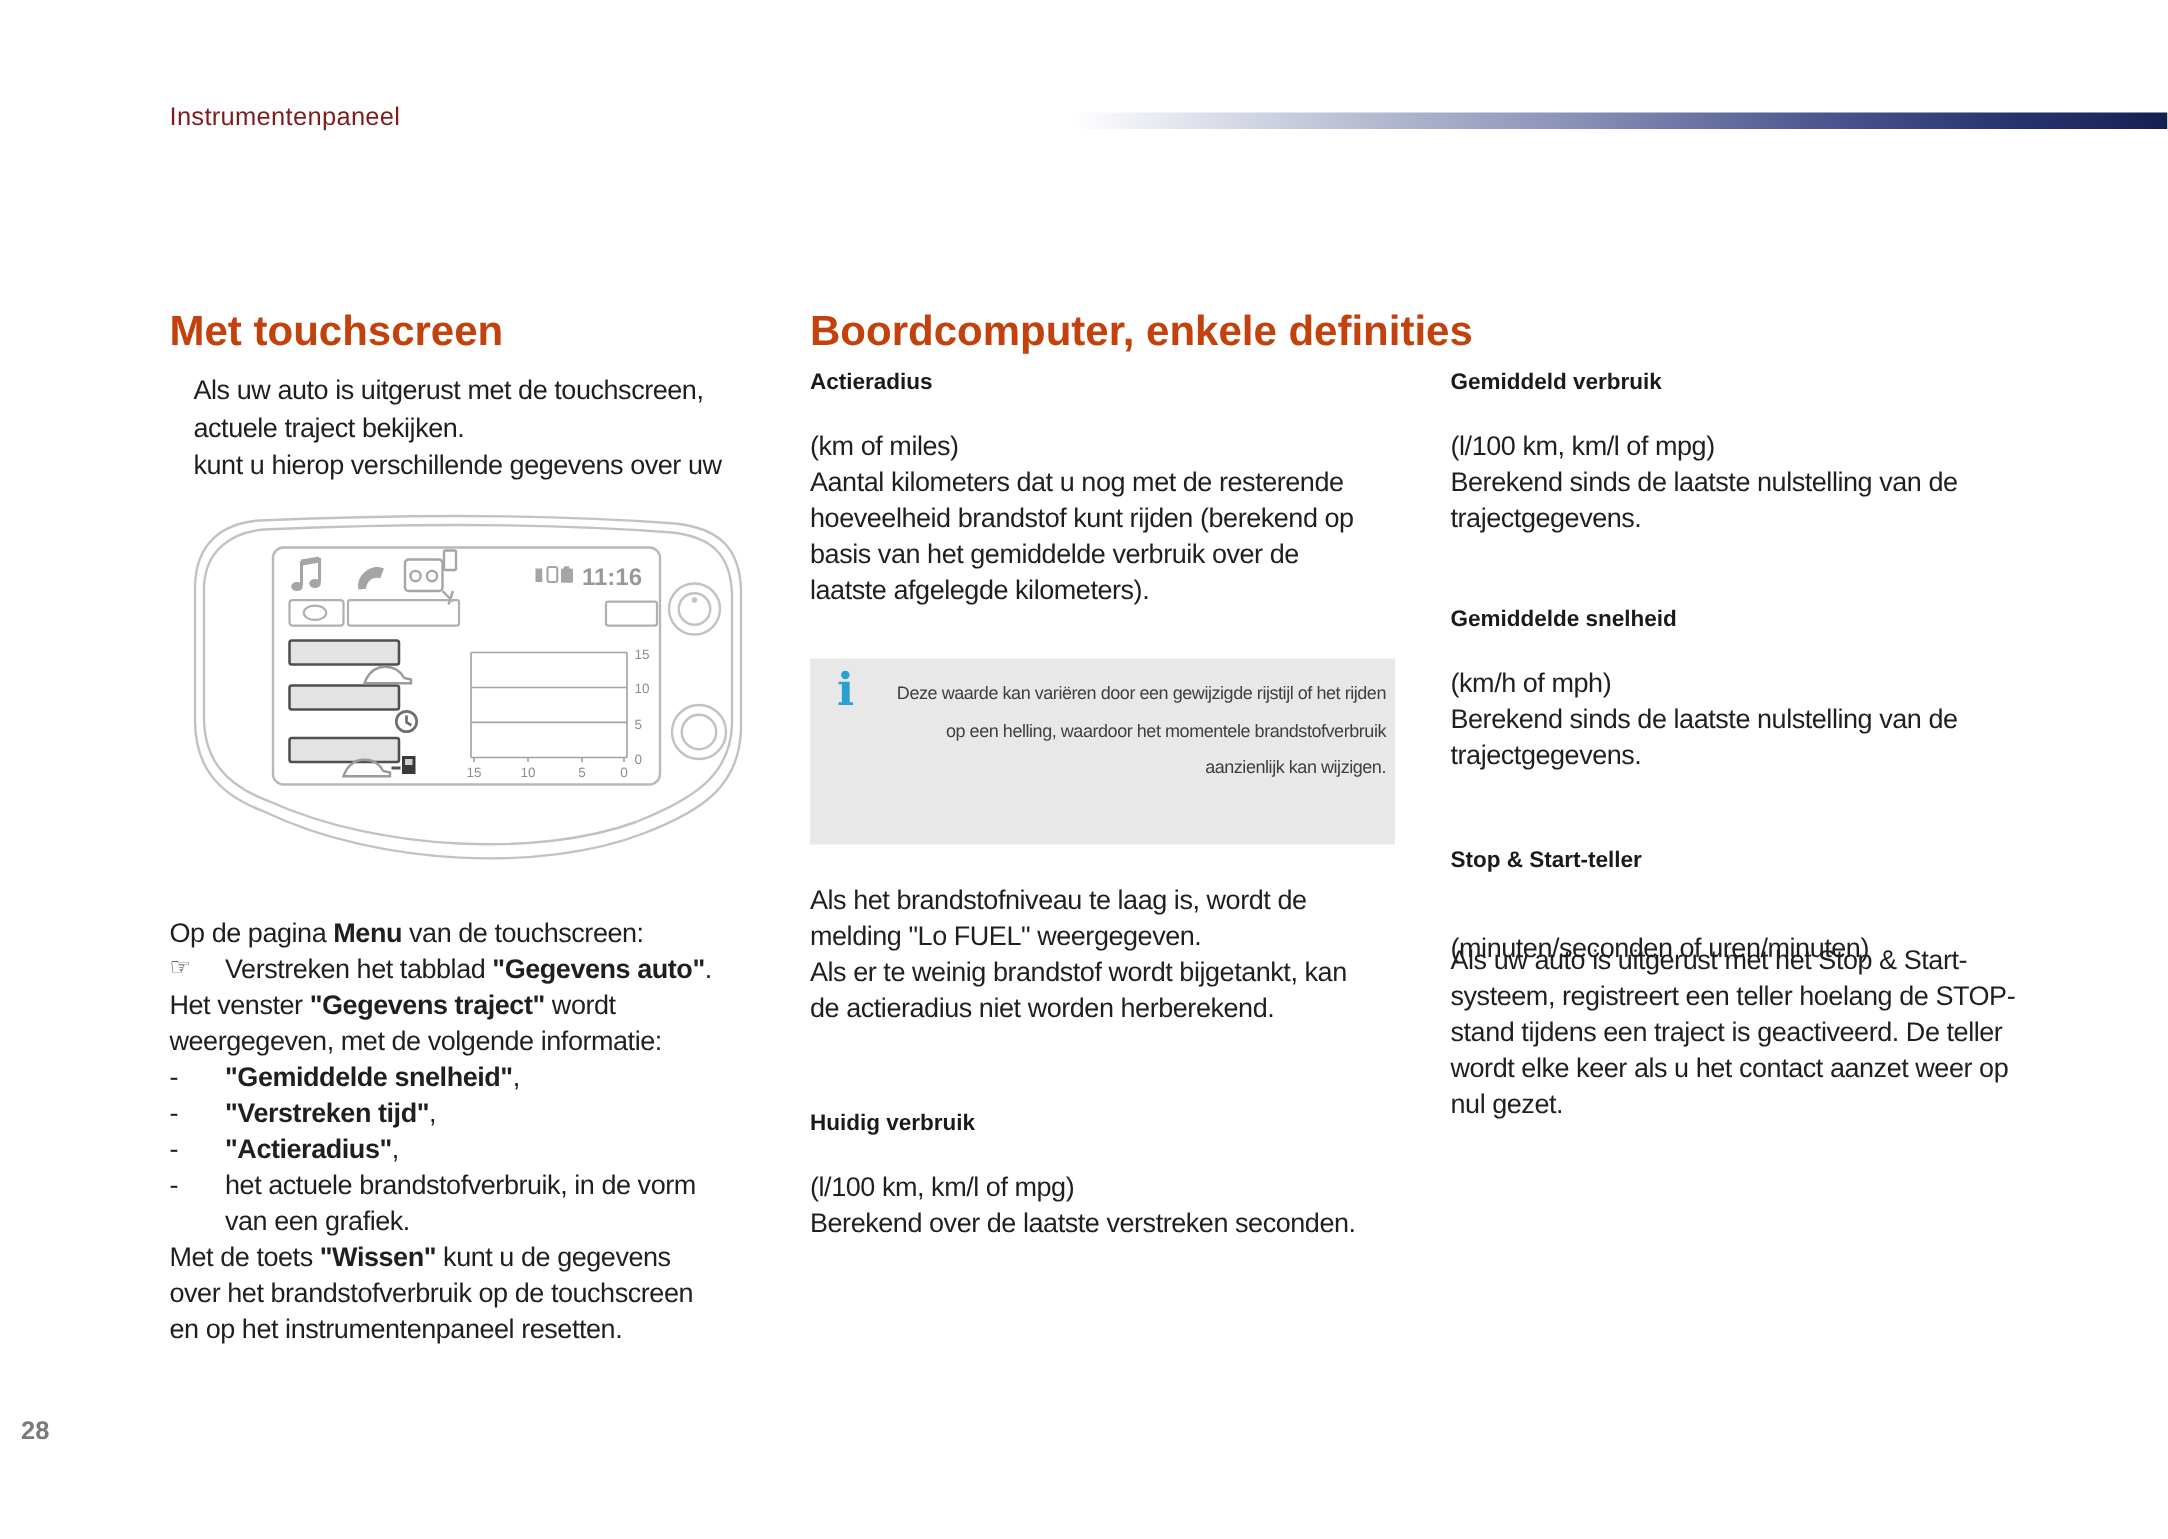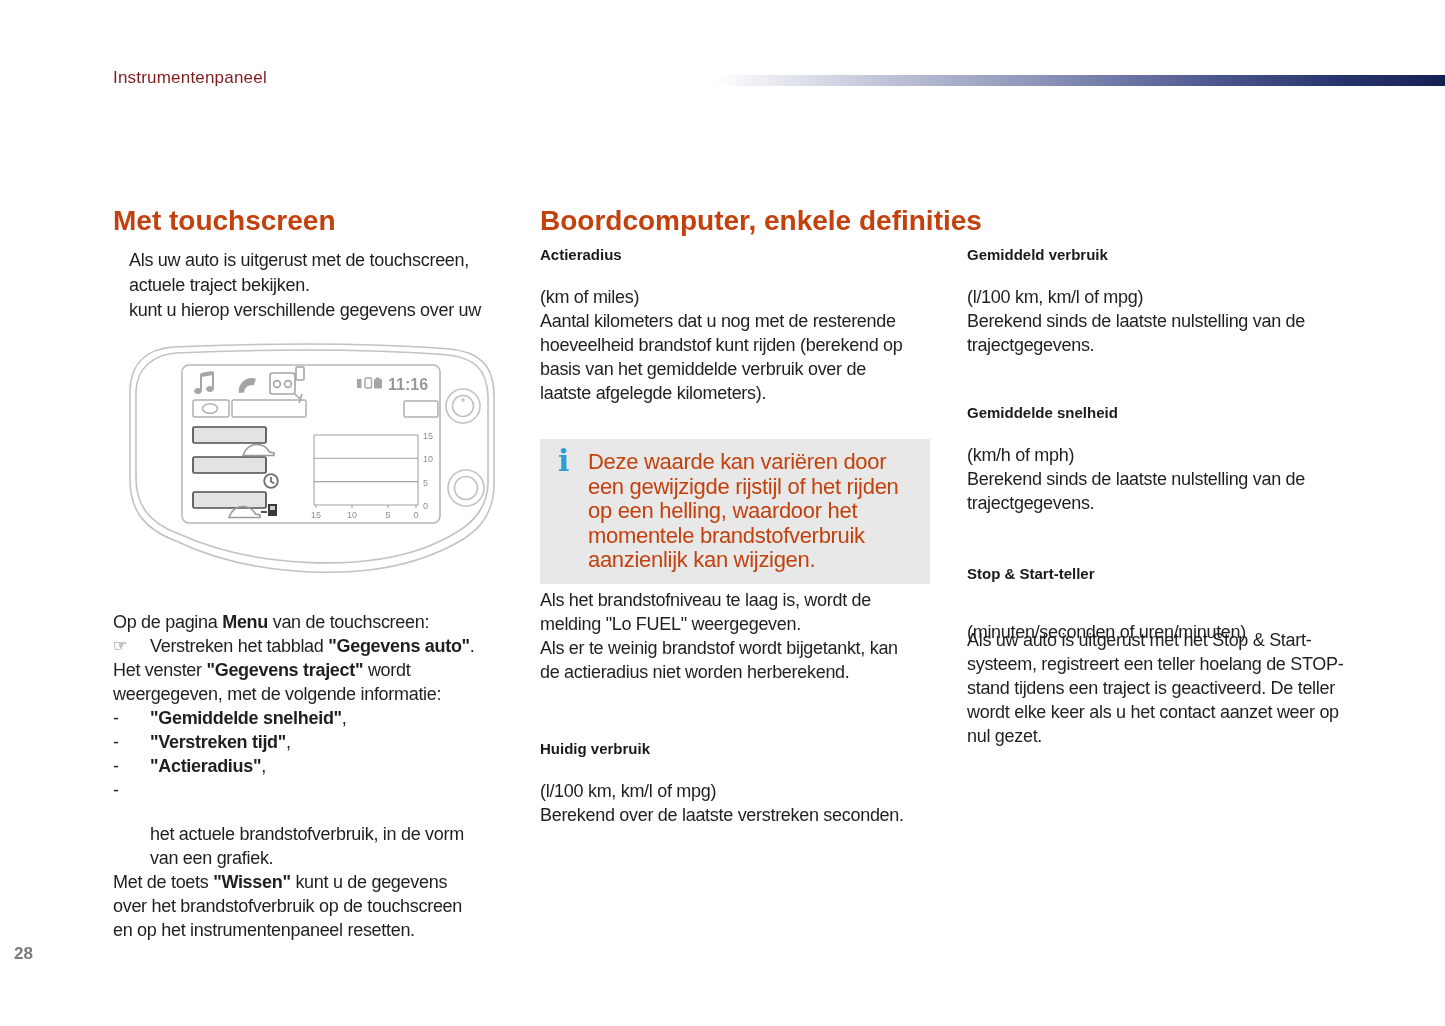--- a/index.html
+++ b/index.html
@@ -19,21 +19,21 @@
   .col1{width:368px;}
   .col2{width:380px;}
   .col3{width:392px;}
   .line{display:block;white-space:nowrap;}
   b{font-weight:bold;}
   .flexrow{display:flex;align-items:flex-start;}
   .marker{flex:0 0 37px;}
   .pointer{flex:0 0 37px;font-size:16px;color:#2a2a2a;line-height:24px;}
   .note-box{left:540px;top:439px;width:390px;min-height:124px;background:#e8e8e8;box-sizing:border-box;
     padding:11px 6px 11px 48px;}
-  .note-txt{font-size:22px;line-height:24.5px;letter-spacing:-0.3px;color:#c2410c;}
+  .note-txt{font-size:12px;line-height:24.5px;letter-spacing:-0.3px;color:#404040;text-align:right;}
   .info-i{position:absolute;left:18px;top:7px;font-family:"DejaVu Serif","Liberation Serif",serif;
     font-weight:bold;font-size:30px;line-height:30px;}
   .pg-num{left:14px;top:944px;font-size:17px;font-weight:bold;color:#7a7a7a;}
   .para{margin:0;}
   svg text{font-family:"Liberation Sans",sans-serif;}
 </style>
 </head>
 <body>
 
 <div class="abs hdr-label">Instrumentenpaneel</div>
@@ -147,21 +147,21 @@
   <div class="flexrow">
     <span class="marker">-</span>
     <span class="nowrap"><b>"Verstreken tijd"</b><span>,</span></span>
   </div>
   <div class="flexrow">
     <span class="marker">-</span>
     <span class="nowrap"><b>"Actieradius"</b><span>,</span></span>
   </div>
   <div class="flexrow">
     <span class="marker">-</span>
-    <span style="flex:1;margin-top:44px;">het actuele brandstofverbruik, in de vorm van een grafiek.</span>
+    <span style="flex:1;">het actuele brandstofverbruik, in de vorm van een grafiek.</span>
   </div>
   <p class="para"><span>Met de toets </span><b>"Wissen"</b><span> kunt u de gegevens over het brandstofverbruik op de touchscreen en op het instrumentenpaneel resetten.</span></p>
 </div>
 
 <div class="abs h1" style="left:540px;top:205px;">Boordcomputer, enkele definities</div>
 
 <div class="abs h2" style="left:540px;top:246px;">Actieradius</div>
 <div class="abs body-txt col2" style="left:540px;top:285px;">(km of miles)</div>
 <div class="abs body-txt col2" style="left:540px;top:309px;">Aantal kilometers dat u nog met de resterende hoeveelheid brandstof kunt rijden (berekend op basis van het gemiddelde verbruik over de laatste afgelegde kilometers).</div>
 

